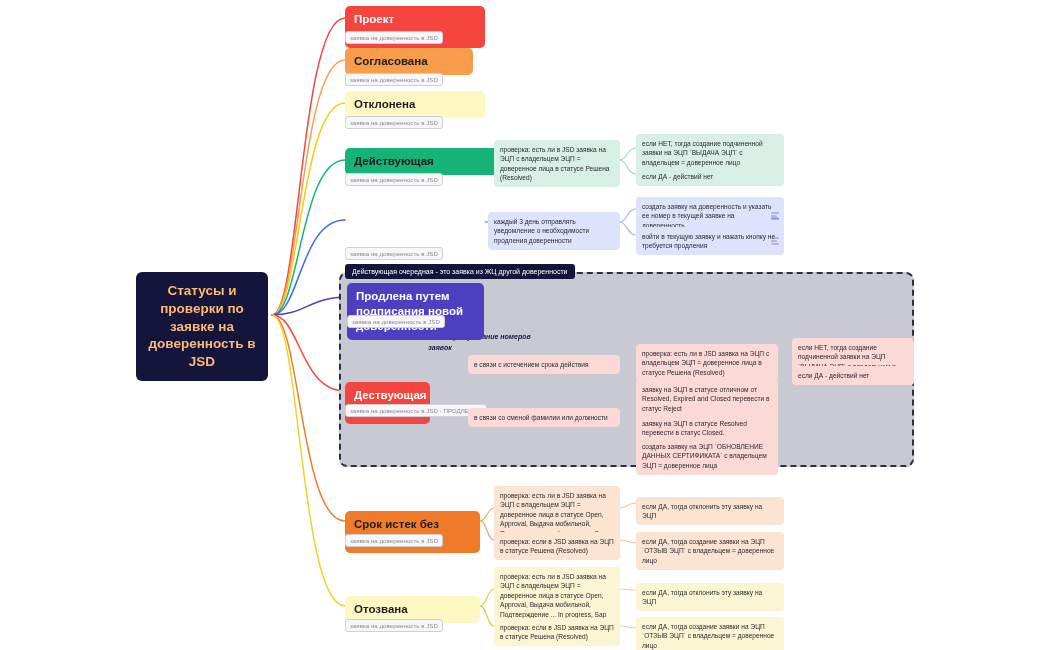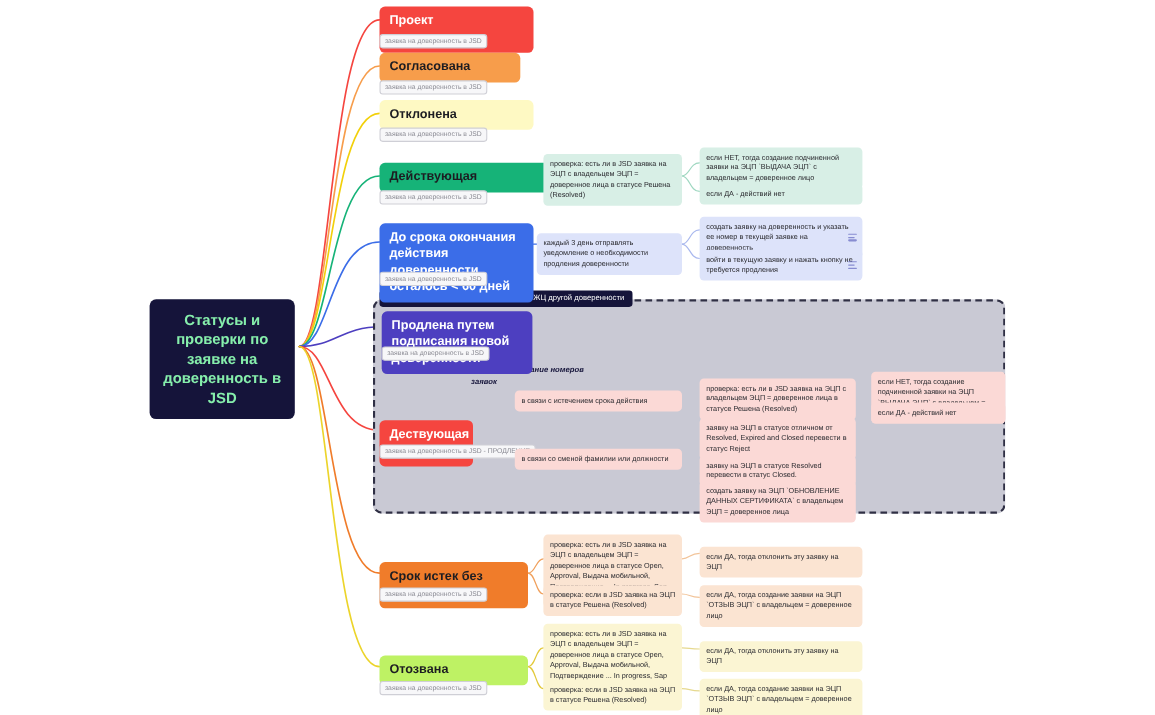--- a/index.html
+++ b/index.html
@@ -7,21 +7,21 @@
     width:1050px;height:650px;background:#ffffff;overflow:hidden;
     font-family:"Liberation Sans","DejaVu Sans",sans-serif;
     position:relative;
   }
   #canvas{position:absolute;inset:0;width:1050px;height:650px;}
   svg.links{position:absolute;left:0;top:0;width:1050px;height:650px;pointer-events:none;}
 
   
   .root{
     position:absolute;left:136px;top:272px;width:132px;min-height:64px;
-    background:#15143a;border-radius:6px;color:#86efac;
+    background:#15143a;border-radius:6px;color:#fdba74;
     display:flex;align-items:center;justify-content:center;text-align:center;
     font-size:13.5px;font-weight:bold;line-height:1.32;padding:10px 8px;
     box-sizing:border-box;
   }
 
   
   .topic{
     position:absolute;border-radius:5px;padding:6px 9px;box-sizing:border-box;
     font-size:11.5px;font-weight:bold;line-height:1.3;
   }
@@ -133,21 +133,20 @@
   <div class="topic dark" style="left:345px;top:91px;width:140px;background:#fef9c3;">Отклонена</div>
   <div class="tag" style="left:345px;top:116px;">заявка на доверенность в JSD</div>
 
   <div class="topic dark" style="left:345px;top:148px;width:161px;background:#16b378;">Действующая</div>
   <div class="tag" style="left:345px;top:173px;">заявка на доверенность в JSD</div>
 
   <div class="leaf" style="left:494px;top:140px;width:126px;background:#d8efe6;">проверка: есть ли в JSD заявка на ЭЦП с владельцем ЭЦП = доверенное лица в статусе Решена (Resolved)</div>
   <div class="leaf" style="left:636px;top:134px;width:148px;background:#d8efe6;">если НЕТ, тогда создание подчиненной заявки на ЭЦП `ВЫДАЧА ЭЦП` с владельцем = доверенное лицо</div>
   <div class="leaf" style="left:636px;top:167px;width:148px;background:#d8efe6;">если ДА - действий нет</div>
 
-  <div class="topic white" style="left:345px;top:203px;width:140px;background:#3b6de8;">До срока окончания действия доверенности осталось &lt; 60 дней</div>
   <div class="tag" style="left:345px;top:247px;">заявка на доверенность в JSD</div>
 
   <div class="leaf" style="left:488px;top:212px;width:132px;background:#dde3fa;">каждый 3 день отправлять уведомление о необходимости продления доверенности</div>
   <div class="leaf" style="left:636px;top:197px;width:148px;background:#dde3fa;">
     <span>создать заявку на доверенность и указать ее номер в текущей заявке на доверенность</span>
     <span class="ic">
         <i></i>
         <i></i>
         <i></i>
       </span>
@@ -179,21 +178,21 @@
   <div class="leaf" style="left:636px;top:437px;width:142px;background:#fbd9d6;">создать заявку на ЭЦП `ОБНОВЛЕНИЕ ДАННЫХ СЕРТИФИКАТА` с владельцем ЭЦП = доверенное лица</div>
 
   <div class="topic dark" style="left:345px;top:511px;width:135px;background:#f07c2a;">Срок истек без продления</div>
   <div class="tag" style="left:345px;top:534px;">заявка на доверенность в JSD</div>
 
   <div class="leaf" style="left:494px;top:486px;width:126px;background:#fbe4d2;">проверка: есть ли в JSD заявка на ЭЦП с владельцем ЭЦП = доверенное лица в статусе Open, Approval, Выдача мобильной, Подтверждение ... In progress, Sap support.</div>
   <div class="leaf" style="left:494px;top:532px;width:126px;background:#fbe4d2;">проверка: если в JSD заявка на ЭЦП в статусе Решена (Resolved)</div>
   <div class="leaf" style="left:636px;top:497px;width:148px;background:#fbe4d2;">если ДА, тогда отклонить эту заявку на ЭЦП</div>
   <div class="leaf" style="left:636px;top:532px;width:148px;background:#fbe4d2;">если ДА, тогда создание заявки на ЭЦП `ОТЗЫВ ЭЦП` с владельцем = доверенное лицо</div>
 
-  <div class="topic dark" style="left:345px;top:596px;width:135px;background:#bef264;">Отозвана</div>
+  <div class="topic dark" style="left:345px;top:596px;width:135px;background:#fef9c3;">Отозвана</div>
   <div class="tag" style="left:345px;top:619px;">заявка на доверенность в JSD</div>
 
   <div class="leaf" style="left:494px;top:567px;width:126px;background:#fbf5d3;">проверка: есть ли в JSD заявка на ЭЦП с владельцем ЭЦП = доверенное лица в статусе Open, Approval, Выдача мобильной, Подтверждение ... In progress, Sap support.</div>
   <div class="leaf" style="left:494px;top:618px;width:126px;background:#fbf5d3;">проверка: если в JSD заявка на ЭЦП в статусе Решена (Resolved)</div>
   <div class="leaf" style="left:636px;top:583px;width:148px;background:#fbf5d3;">если ДА, тогда отклонить эту заявку на ЭЦП</div>
   <div class="leaf" style="left:636px;top:617px;width:148px;background:#fbf5d3;">если ДА, тогда создание заявки на ЭЦП `ОТЗЫВ ЭЦП` с владельцем = доверенное лицо</div>
 
 </div>
 
 </body></html>

